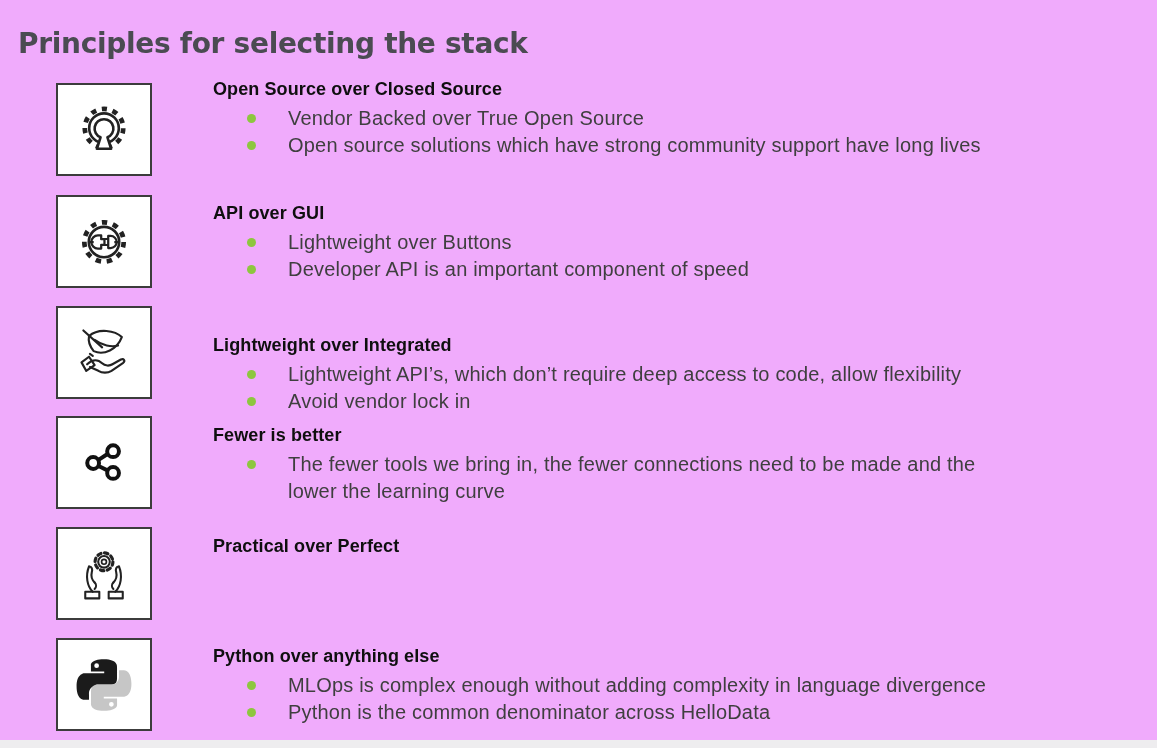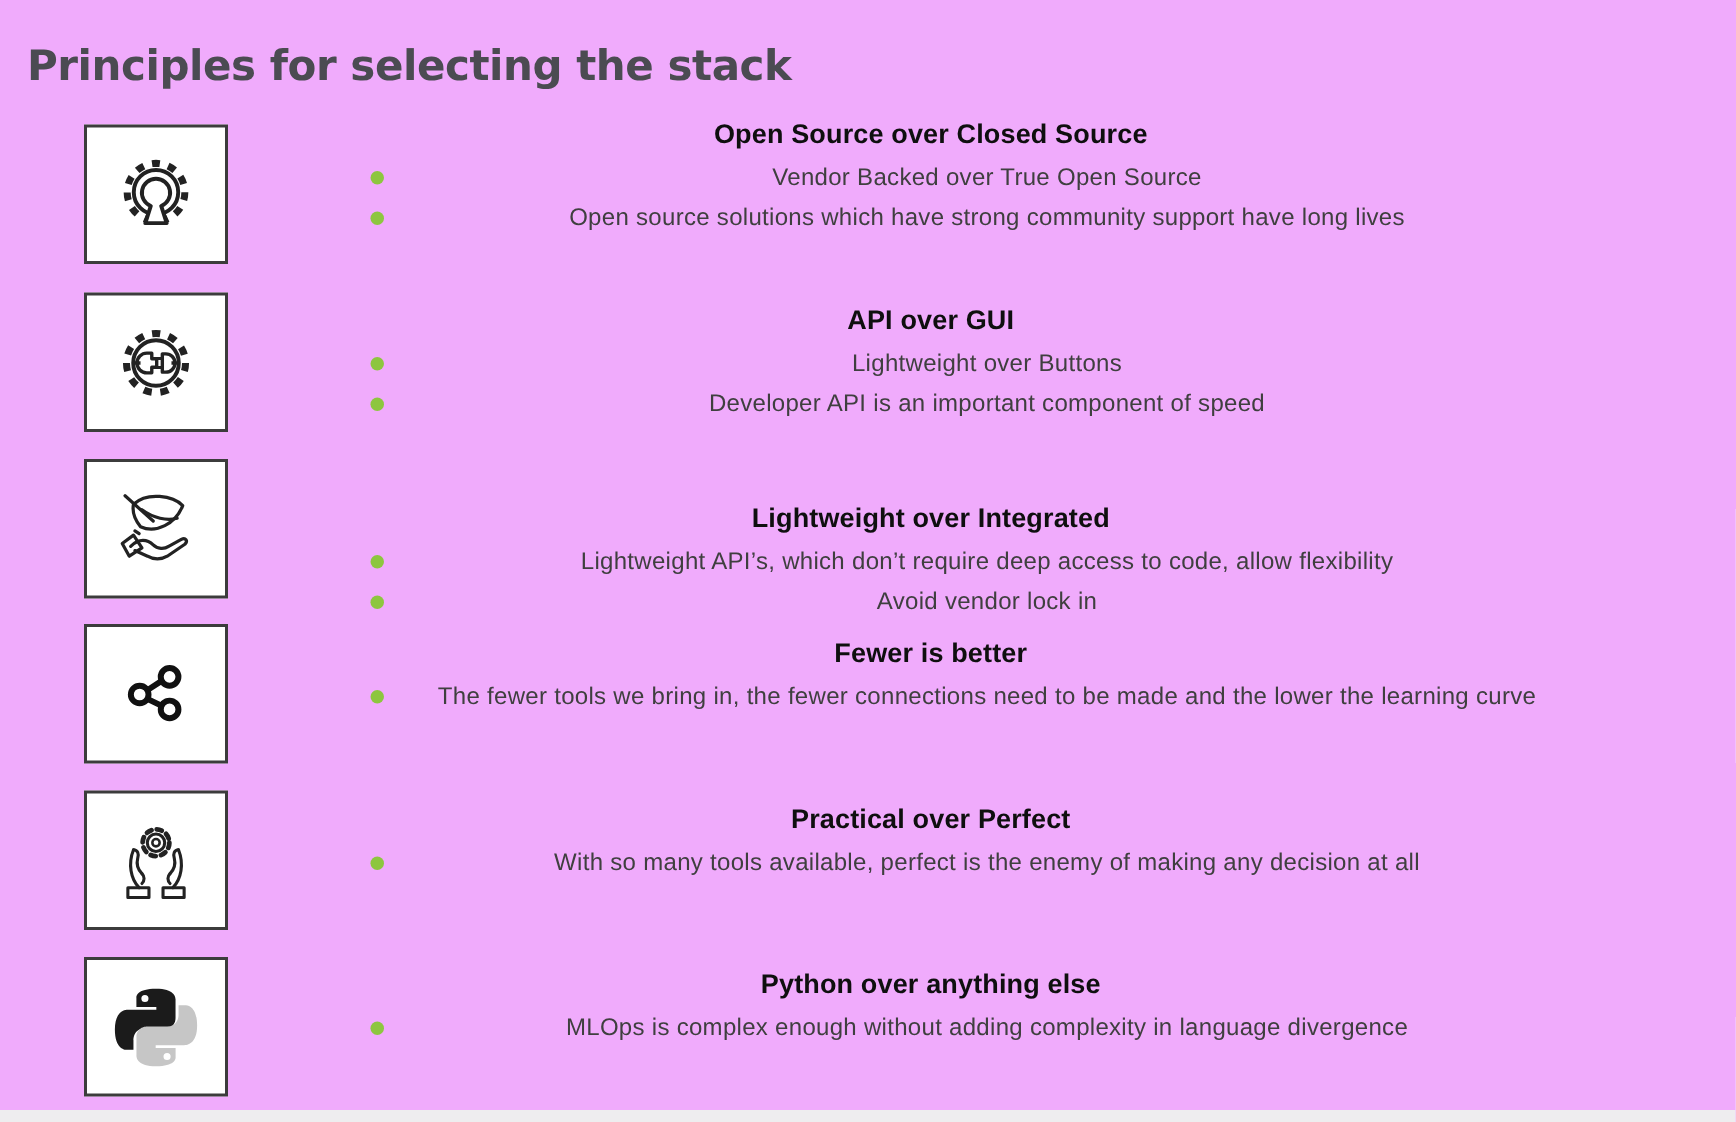--- a/index.html
+++ b/index.html
@@ -12,28 +12,28 @@
     position:absolute;left:18px;top:8px;
     font-family:"DejaVu Sans", sans-serif;
     font-size:28px;font-weight:800;color:#4b4b52;letter-spacing:-0.3px;
   }
   .icon-box{
     position:absolute;left:56px;width:92px;height:89px;
     border:2px solid #3c3c3c;background:#fff;
     display:flex;align-items:center;justify-content:center;
   }
   .icon-box svg{display:block;}
-  .section-text{position:absolute;left:213px;width:815px;text-align:center;}
+  .section-text{position:absolute;left:213px;width:815px;}
   .section-heading{
     margin:0;font-size:18px;font-weight:700;color:#0f0f0f;letter-spacing:0.1px;
     line-height:22px;
   }
   .bullet-list{list-style:none;margin:5px 0 0 0;padding:0;}
   .bullet-list li{
-    position:relative;padding-left:75px;font-size:16px;color:#3f3f3f;
+    position:relative;padding-left:75px;font-size:20px;color:#3f3f3f;
     line-height:27px;letter-spacing:0.2px;
   }
   .bullet-list li::before{
     content:"";position:absolute;left:34px;top:9px;width:9px;height:9px;
     border-radius:50%;background:var(--accent,#8dc63f);
   }
   .bottom-strip{position:absolute;left:0;top:740px;width:1157px;height:8px;background:#eeedef;}
   #icon-defs{position:absolute;width:0;height:0;overflow:hidden;}
 </style>
 </head>
@@ -123,36 +123,34 @@
     <path d="M22 41 C24 43 24 46 22 48"></path>
     <rect x="12" y="51" width="15" height="7"></rect>
     <path d="M44 51 C50 45 52 34 48 24"></path>
     <path d="M48 24 C45 24 44 27 45 30 C46 34 45 38 42 41"></path>
     <path d="M42 41 C40 43 40 46 42 48"></path>
     <rect x="37" y="51" width="15" height="7"></rect>
   </svg>
         </div>
     <div class="section-text" style="top: 535px;">
       <h3 class="section-heading">Practical over Perfect</h3>
-      <ul class="bullet-list">
-            <li>With so many tools available, perfect is the enemy of making any decision at all</li>
-          </ul>
     </div>
   </div>
       <div>
     <div class="icon-box" style="top: 638px;">
           <svg width="58" height="58" viewBox="0 0 110 110">
     <path fill="#1b1b1b" d="M54.9 6C28.6 6 30.2 17.4 30.2 17.4l.03 11.8h25.2v3.5H19.8S3 30.8 3 57.5 17.7 83.2 17.7 83.2h8.8V71s-.5-14.7 14.5-14.7h25s13.7.2 13.7-13.3V20S81.8 6 54.9 6zM41 13.9a4.5 4.5 0 1 1 0 9 4.5 4.5 0 0 1 0-9z"></path>
     <path fill="#c6c6c6" transform="rotate(180 55 55)" d="M54.9 6C28.6 6 30.2 17.4 30.2 17.4l.03 11.8h25.2v3.5H19.8S3 30.8 3 57.5 17.7 83.2 17.7 83.2h8.8V71s-.5-14.7 14.5-14.7h25s13.7.2 13.7-13.3V20S81.8 6 54.9 6zM41 13.9a4.5 4.5 0 1 1 0 9 4.5 4.5 0 0 1 0-9z"></path>
   </svg>
         </div>
     <div class="section-text" style="top: 645px;">
       <h3 class="section-heading">Python over anything else</h3>
       <ul class="bullet-list">
             <li>MLOps is complex enough without adding complexity in language divergence</li>
+            <li>Python is the common denominator across HelloData</li>
           </ul>
     </div>
   </div>
     </div>
   <div class="bottom-strip"></div>
 </div>
 
 <div id="icon-defs" aria-hidden="true">
 
   

